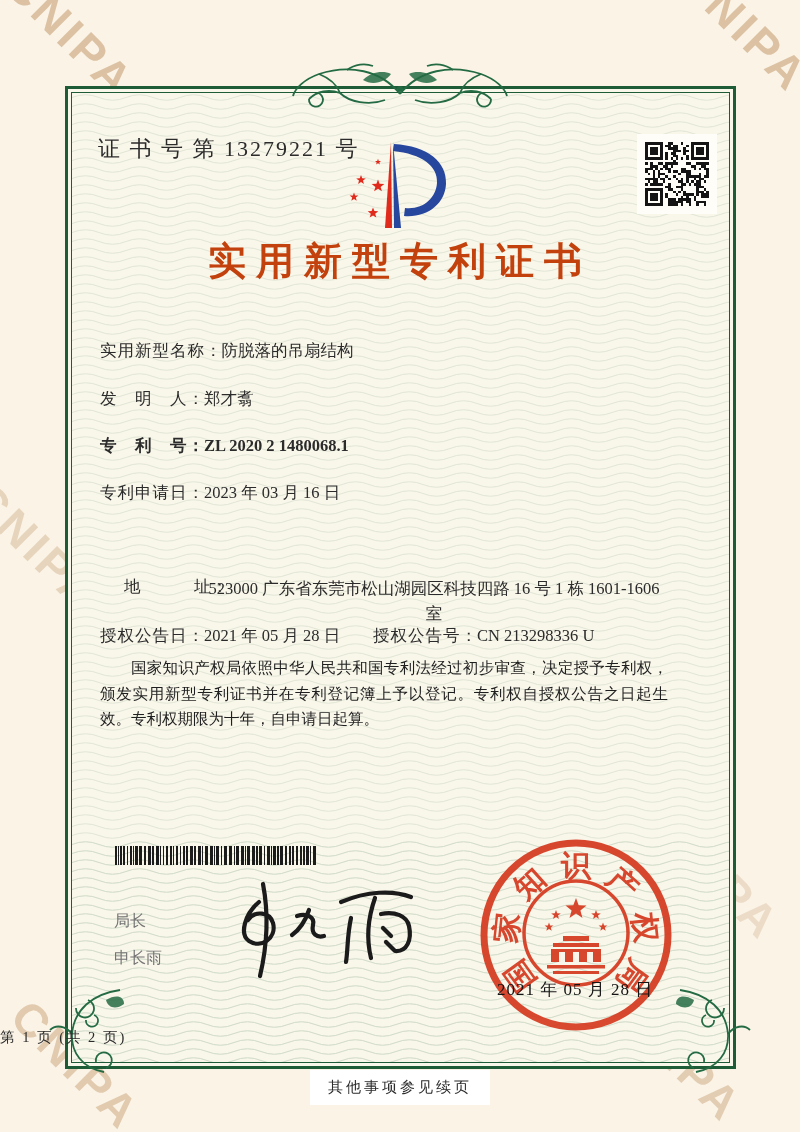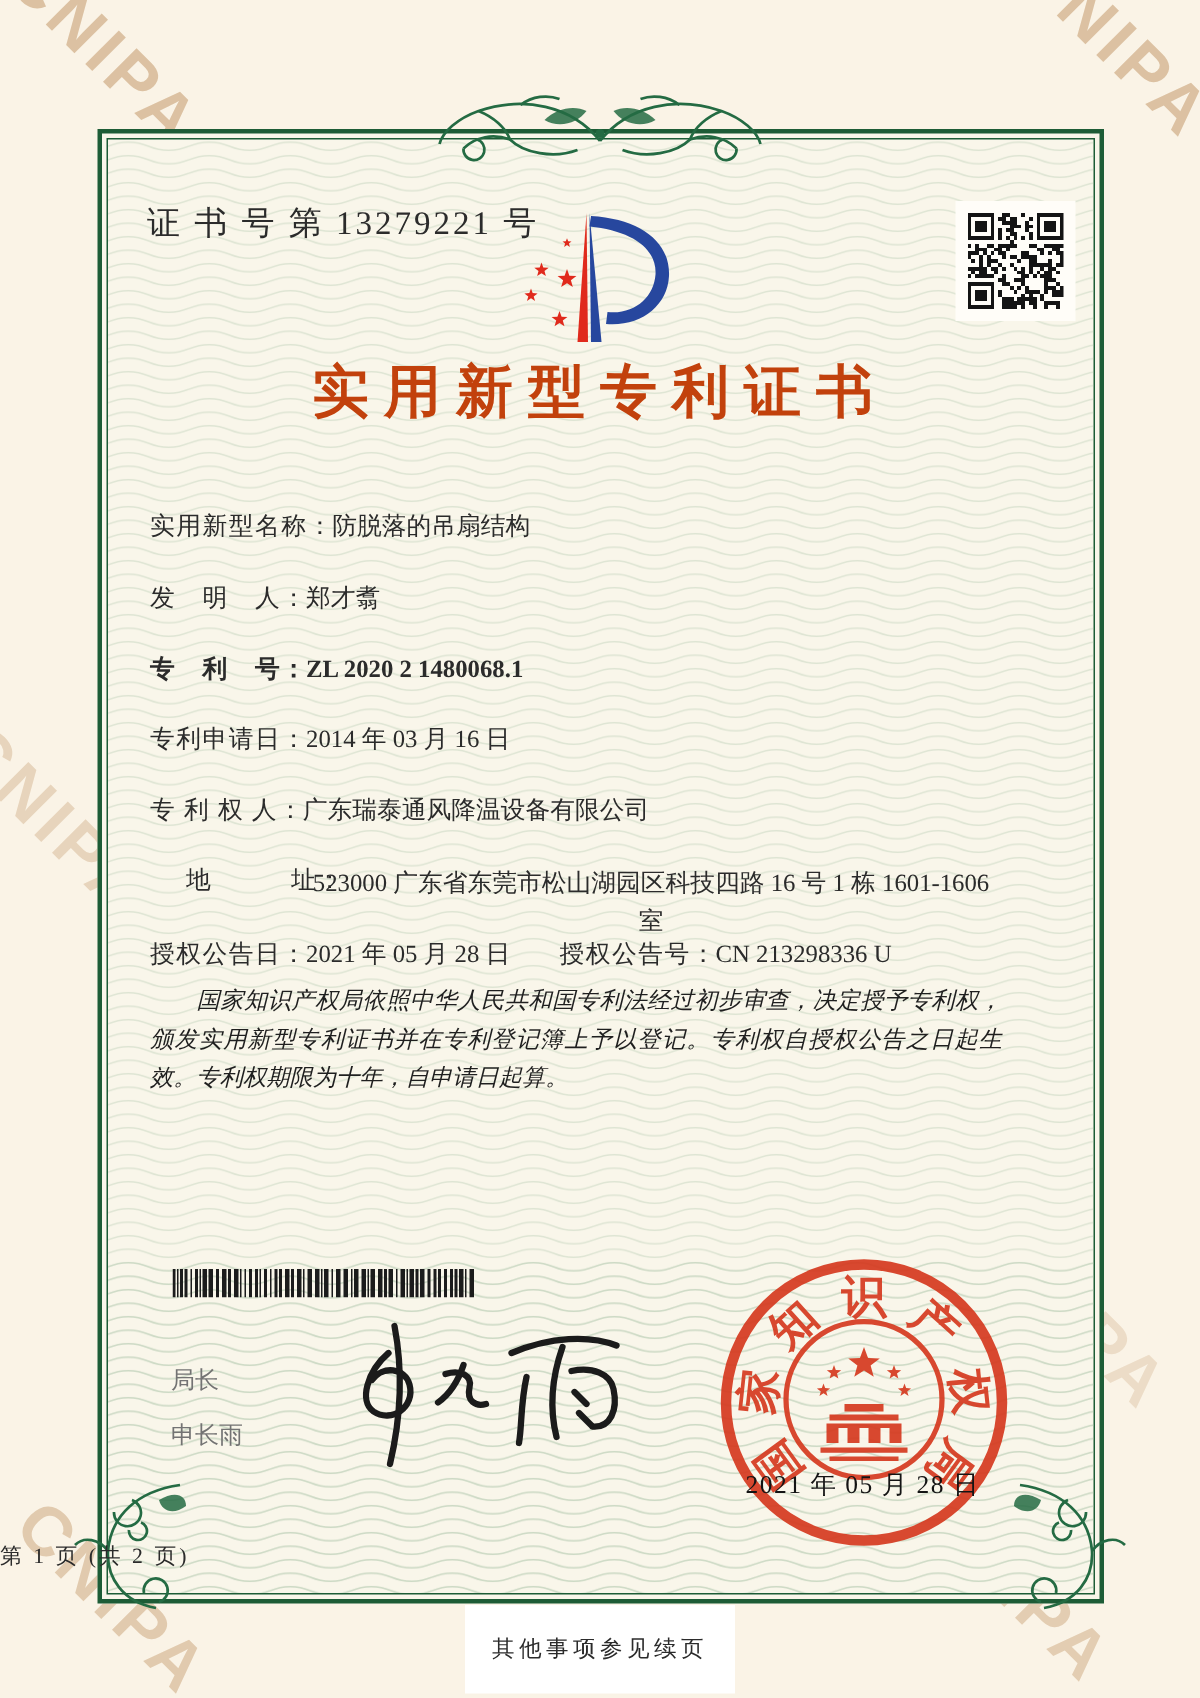--- a/index.html
+++ b/index.html
@@ -27,30 +27,30 @@
   .title{left:0;right:0;top:236px;text-align:center;font-size:38px;font-weight:700;
          letter-spacing:10px;color:#c2410c;}
   .row{position:absolute;z-index:4;left:100px;font-size:16.5px;white-space:nowrap;}
   .row .lb{letter-spacing:1px;}
   .r-name{top:340px;} .r-inv{top:388px;} .r-pno{top:435px;font-weight:bold;} .r-fil{top:482px;}
   .r-pat{top:529px;} .r-addr{top:576px;margin-left:24px;} .r-gd{top:625px;}
   .addr-val{left:200px;top:576px;width:468px;font-size:16.5px;line-height:25px;white-space:normal;text-align:center;}
   .grant-no{left:373px;top:625px;}
   .body-text{left:100px;top:655px;width:568px;font-size:15.5px;line-height:25.5px;
              text-align:justify;color:#1f1f1f;}
-  .body-text p{margin:0;text-indent:2em;font-style:italic;}
+  .body-text p{margin:0;text-indent:2em;}
   .barcode{left:115px;top:846px;}
   .officer{left:114px;top:902px;font-family:"Liberation Sans","DejaVu Sans",sans-serif;
            font-size:16px;line-height:37px;color:#737373;}
   .sig{left:225px;top:876px;}
   .seal{left:477px;top:836px;z-index:5;color:#d5391f;}
   .seal-date{left:497px;top:978px;z-index:6;font-size:17px;letter-spacing:1px;color:#141414;}
   .page-info{left:0;right:0;top:1028px;font-size:14.5px;letter-spacing:2px;}
   .note-wrap{left:0;right:0;top:1070px;text-align:center;z-index:4;}
-  .note{display:inline-block;background:#ffffff;padding:20px 18px;font-size:15px;letter-spacing:3px;}
+  .note{display:inline-block;background:#ffffff;padding:8px 18px;font-size:15px;letter-spacing:3px;}
 </style>
 </head>
 <body>
 
 <div class="page">
 
   <div class="wm" style="left:-10px;top:6px;opacity:.55">CNIPA</div>
   <div class="wm" style="left:664px;top:0px;opacity:.55">CNIPA</div>
   <div class="wm" style="left:452px;top:352px;opacity:.30">CNIPA</div>
   <div class="wm" style="left:-44px;top:520px;opacity:.34">CNIPA</div>
@@ -430,24 +430,21 @@
   <div class="row r-name">
     <span class="lb">实用新型名称</span>：<span>防脱落的吊扇结构</span>
   </div>
   <div class="row r-inv">
     <span class="lb">发　明　人</span>：<span>郑才翥</span>
   </div>
   <div class="row r-pno">
     <span class="lb">专　利　号</span>：<span>ZL 2020 2 1480068.1</span>
   </div>
   <div class="row r-fil">
-    <span class="lb">专利申请日</span>：<span>2014 年 03 月 16 日</span>
-  </div>
-  <div class="row r-pat">
-    <span class="lb">专 利 权 人</span>：<span>广东瑞泰通风降温设备有限公司</span>
+    <span class="lb">专利申请日</span>：<span>2023 年 03 月 16 日</span>
   </div>
   <div class="row r-addr">
     <span class="lb">地　　　址</span>：</div>
   <div class="abs addr-val">523000 广东省东莞市松山湖园区科技四路 16 号 1 栋 1601-1606 室</div>
   <div class="row r-gd">
     <span class="lb">授权公告日</span>：<span>2021 年 05 月 28 日</span>
   </div>
   <div class="row grant-no">
     <span class="lb">授权公告号</span>：<span>CN 213298336 U</span>
   </div>

